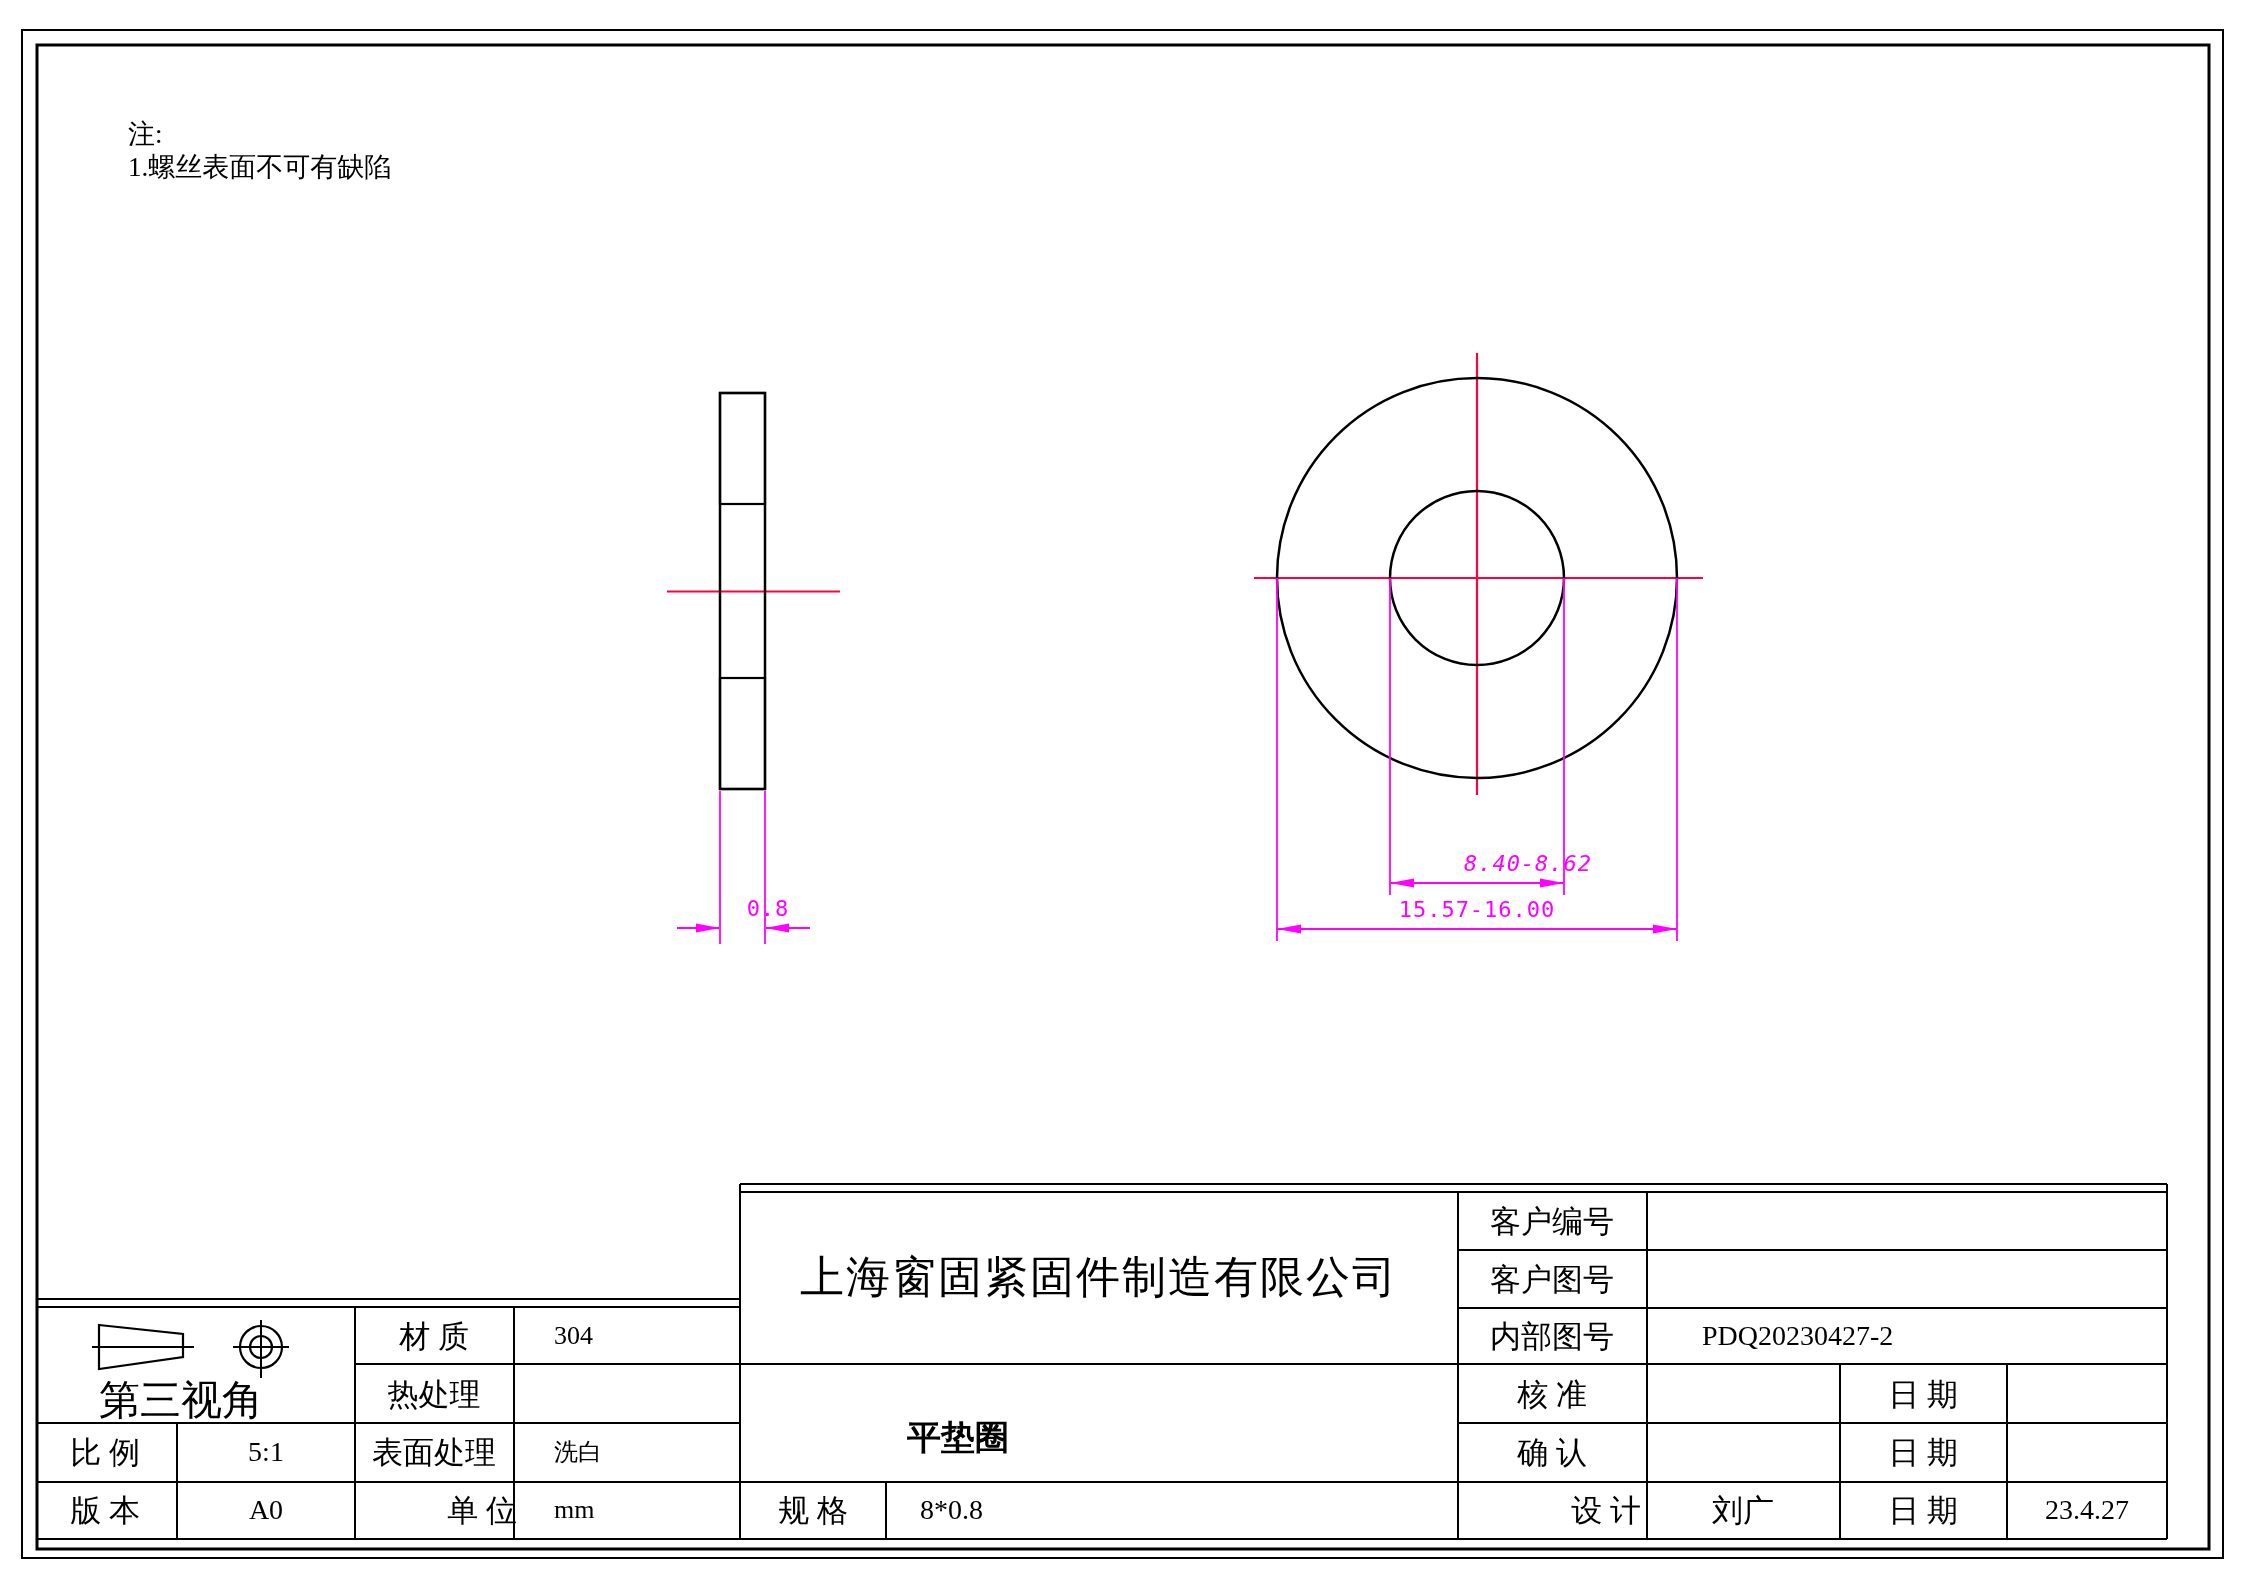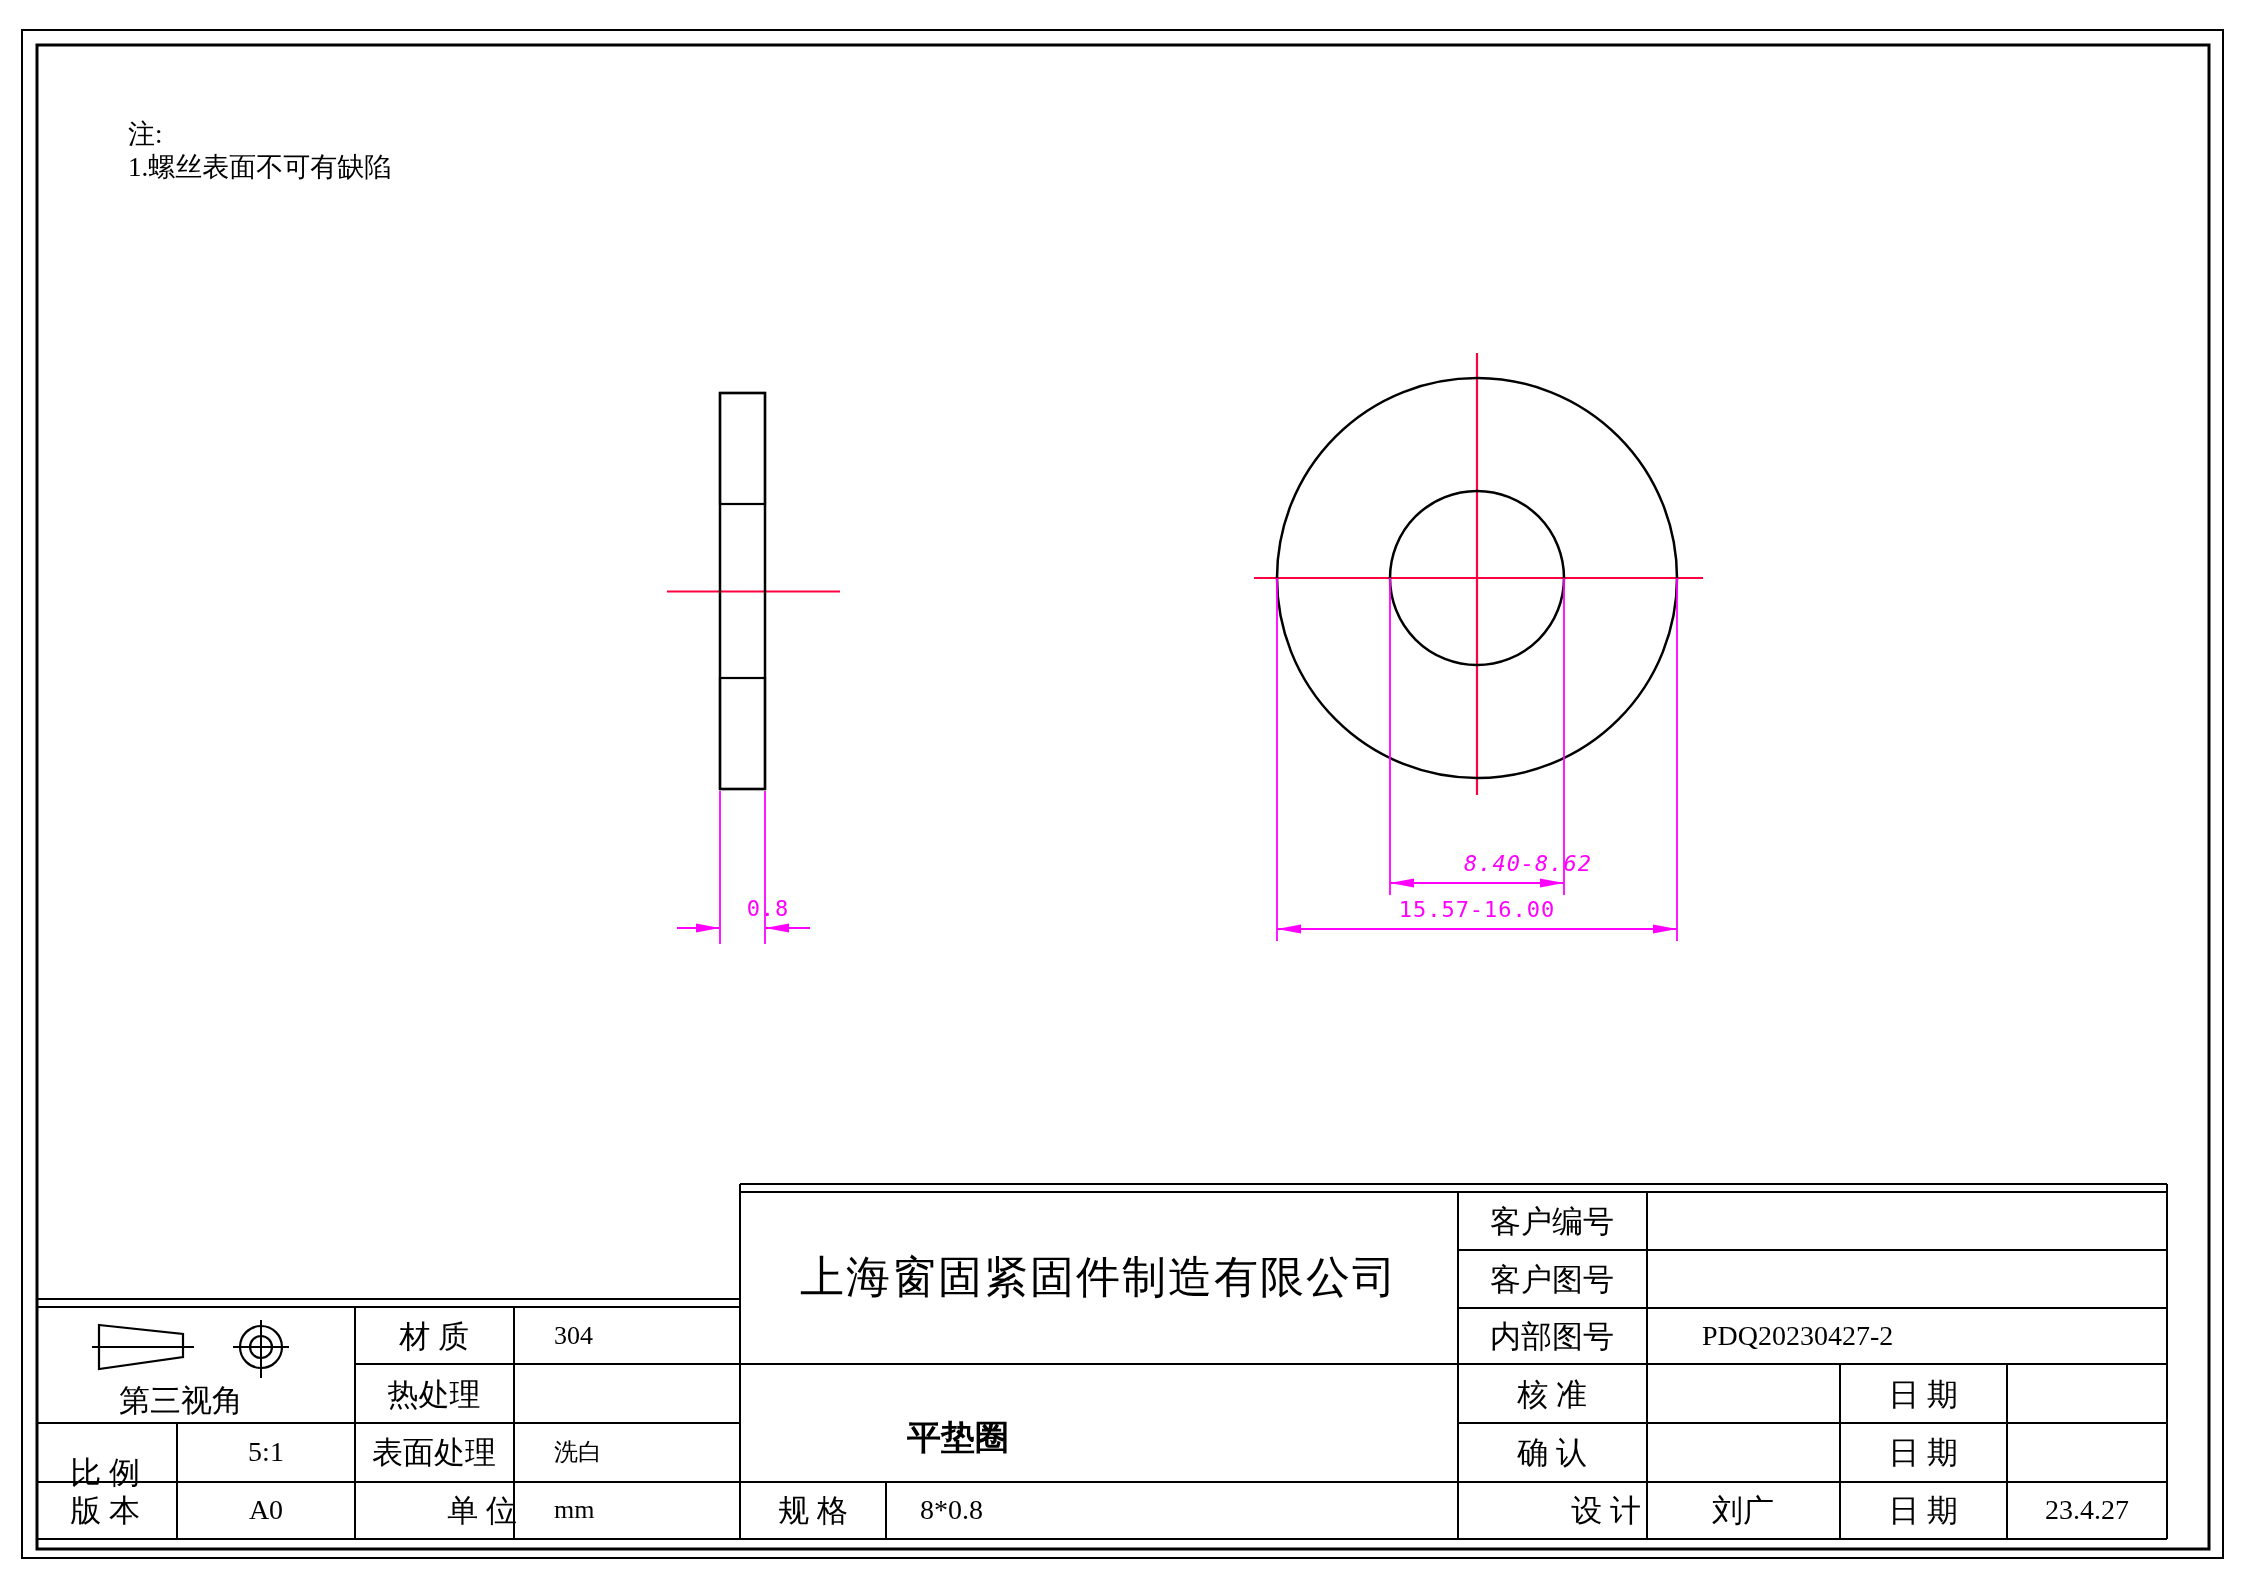--- a/index.html
+++ b/index.html
@@ -29,21 +29,21 @@
     line-height:1;
   }
   .tl{transform:translate(0,-50%);}
   .note{font-size:27px;}
   .lbl{font-size:31px;}
   .val{font-size:28px;}
   .val-sm{font-size:24px;}
   .val-md{font-size:26px;}
   .company{font-size:44px;font-weight:normal;letter-spacing:2px;}
   .part{font-size:34px;font-weight:bold;}
-  .proj-lbl{font-size:31px;}
+  .proj-lbl{font-size:41px;}
   .dim-t{
     font-family:"DejaVu Sans Mono",monospace;
     color:var(--dimension);
     font-size:22px;
     letter-spacing:1px;
   }
 </style>
 </head>
 <body>
 
@@ -135,21 +135,21 @@
 
   <div class="t dim-t" style="left:741px;top:909px;margin-left:27px;">0.8</div>
   <div class="t dim-t" style="left:1528px;top:864px;font-style:italic;">8.40-8.62</div>
   <div class="t dim-t" style="left:1477px;top:910px;">15.57-16.00</div>
 
   <div class="t company" style="left:1099px;top:1278px;">上海窗固紧固件制造有限公司</div>
   <div class="t part" style="left:958px;top:1438px;">平垫圈</div>
 
   <div class="t proj-lbl" style="left:181px;top:1400px;">第三视角</div>
 
-  <div class="t lbl" style="left:105px;top:1452px;margin-top:20px;">比 例</div>
+  <div class="t lbl" style="left:105px;top:1452px;">比 例</div>
   <div class="t val" style="left:266px;top:1452px;">5:1</div>
   <div class="t lbl" style="left:105px;top:1510px;">版 本</div>
   <div class="t val" style="left:266px;top:1510px;">A0</div>
 
   <div class="t lbl" style="left:434px;top:1336px;">材 质</div>
   <div class="t tl val-md" style="left:554px;top:1336px;">304</div>
   <div class="t lbl" style="left:434px;top:1394px;">热处理</div>
   <div class="t tl val-md" style="left:554px;top:1394px;"></div>
   <div class="t lbl" style="left:434px;top:1452px;">表面处理</div>
   <div class="t tl val-sm" style="left:554px;top:1452px;">洗白</div>

